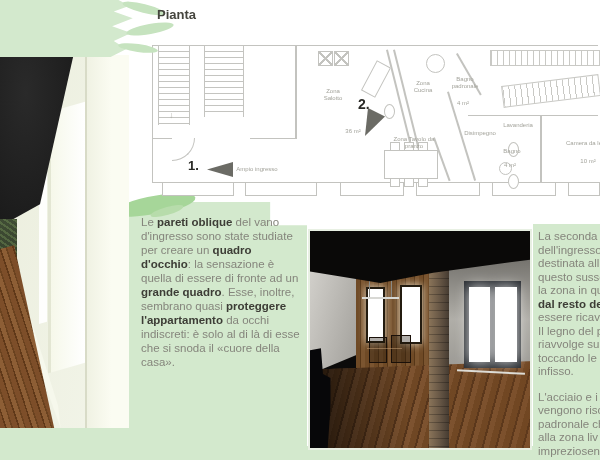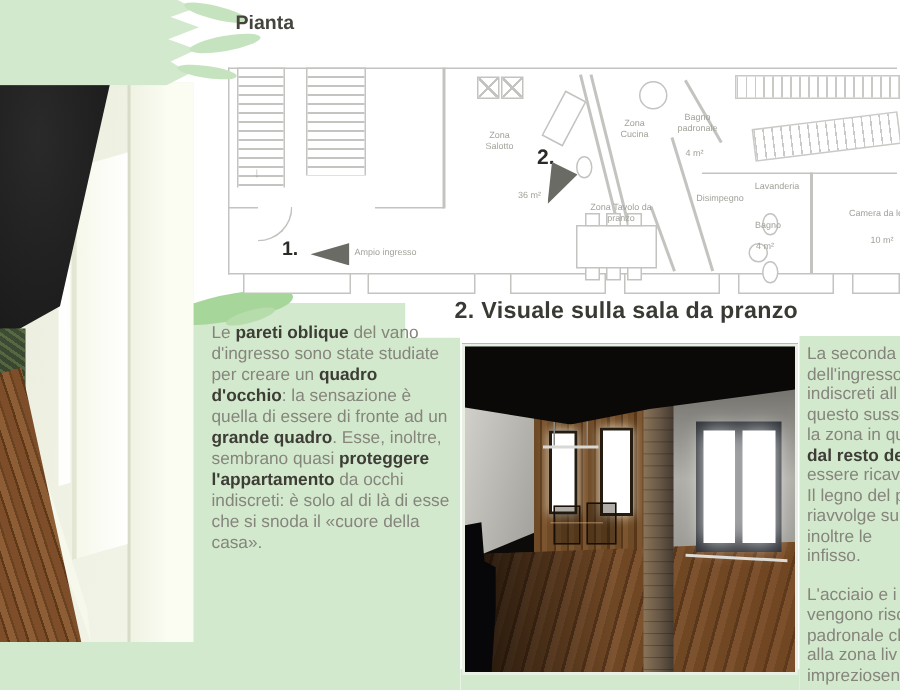--- a/index.html
+++ b/index.html
@@ -172,21 +172,20 @@
     <div class="abs r1-moss"></div>
     <div class="abs r1-floor"></div>
   </div>
 
   <div class="abs banner"></div>
   <div class="abs wisp" style="left:122px;top:4px;width:44px;height:9px;transform:rotate(14deg)"></div>
   <div class="abs wisp" style="left:126px;top:24px;width:48px;height:10px;transform:rotate(-10deg)"></div>
   <div class="abs wisp" style="left:118px;top:44px;width:40px;height:8px;transform:rotate(8deg)"></div>
 
   <div class="abs plan-title">Pianta</div>
-  <div class="abs h2">2. Visuale sulla sala da pranzo</div>
 
   <div class="abs ltext">
     <p><span>Le </span><b>pareti oblique</b><span> del vano d'ingresso sono state studiate per creare un </span><b>quadro d'occhio</b><span>: la sensazione è quella di essere di fronte ad un </span><b>grande quadro</b><span>. Esse, inoltre, sembrano quasi </span><b>proteggere l'appartamento</b><span> da occhi indiscreti: è solo al di là di esse che si snoda il «cuore della casa».</span></p>
   </div>
 
   <div class="abs render2">
     <div class="abs r2-rightwall"></div>
     <div class="abs r2-leftwall"></div>
     <div class="abs r2-woodwall"></div>
     <div class="abs r2-win" style="left:25.5%;top:26%;width:7%;height:24%"></div>
@@ -204,28 +203,28 @@
       <div class="r2-pane" style="left:54%;top:7%;width:38%;height:86%"></div>
     </div>
     <div class="abs r2-sill"></div>
     <div class="abs r2-ceiling"></div>
     <div class="abs r2-sofa"></div>
   </div>
 
   <div class="abs rtext">
     <div>La seconda s</div>
     <div>dell'ingresso</div>
-    <div>indiscreti all</div>
+    <div>destinata all</div>
     <div>questo susse</div>
     <div>la zona in qu</div>
     <div class="b">dal resto del</div>
     <div>essere ricav</div>
     <div>Il legno del p</div>
     <div>riavvolge su</div>
-    <div>inoltre le</div>
+    <div>toccando le</div>
     <div>infisso.</div>
     <div class="gap"></div>
     <div>L'acciaio e i</div>
     <div>vengono risc</div>
     <div>padronale ch</div>
     <div>alla zona liv</div>
     <div>impreziosend</div>
   </div>
 
 </div>

